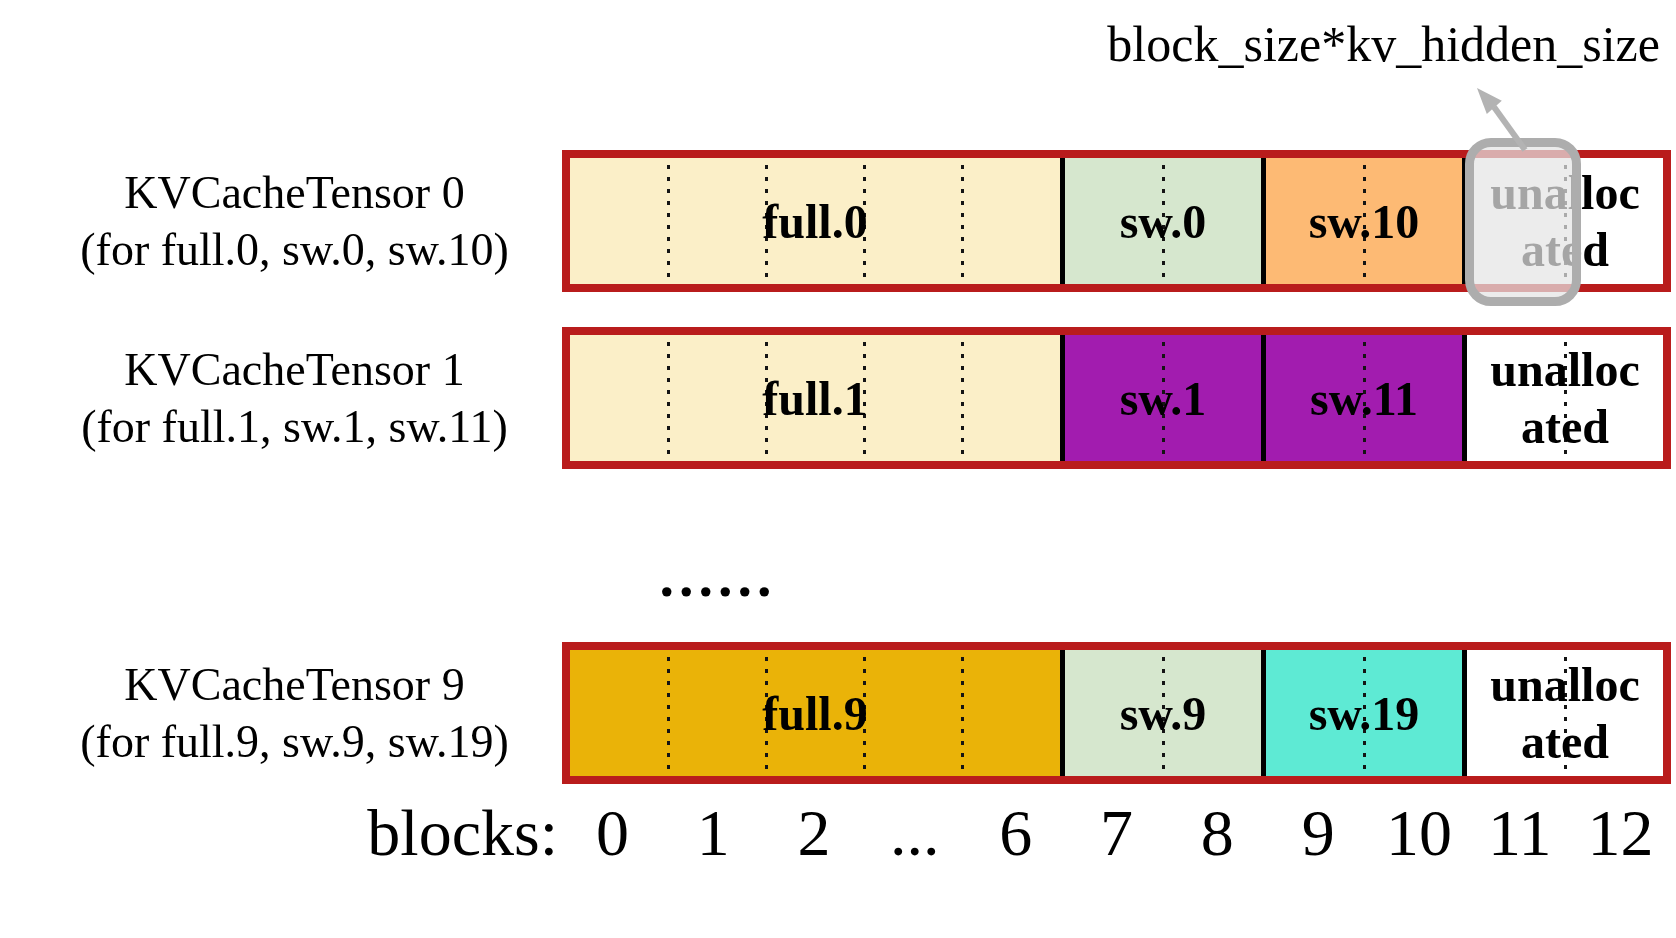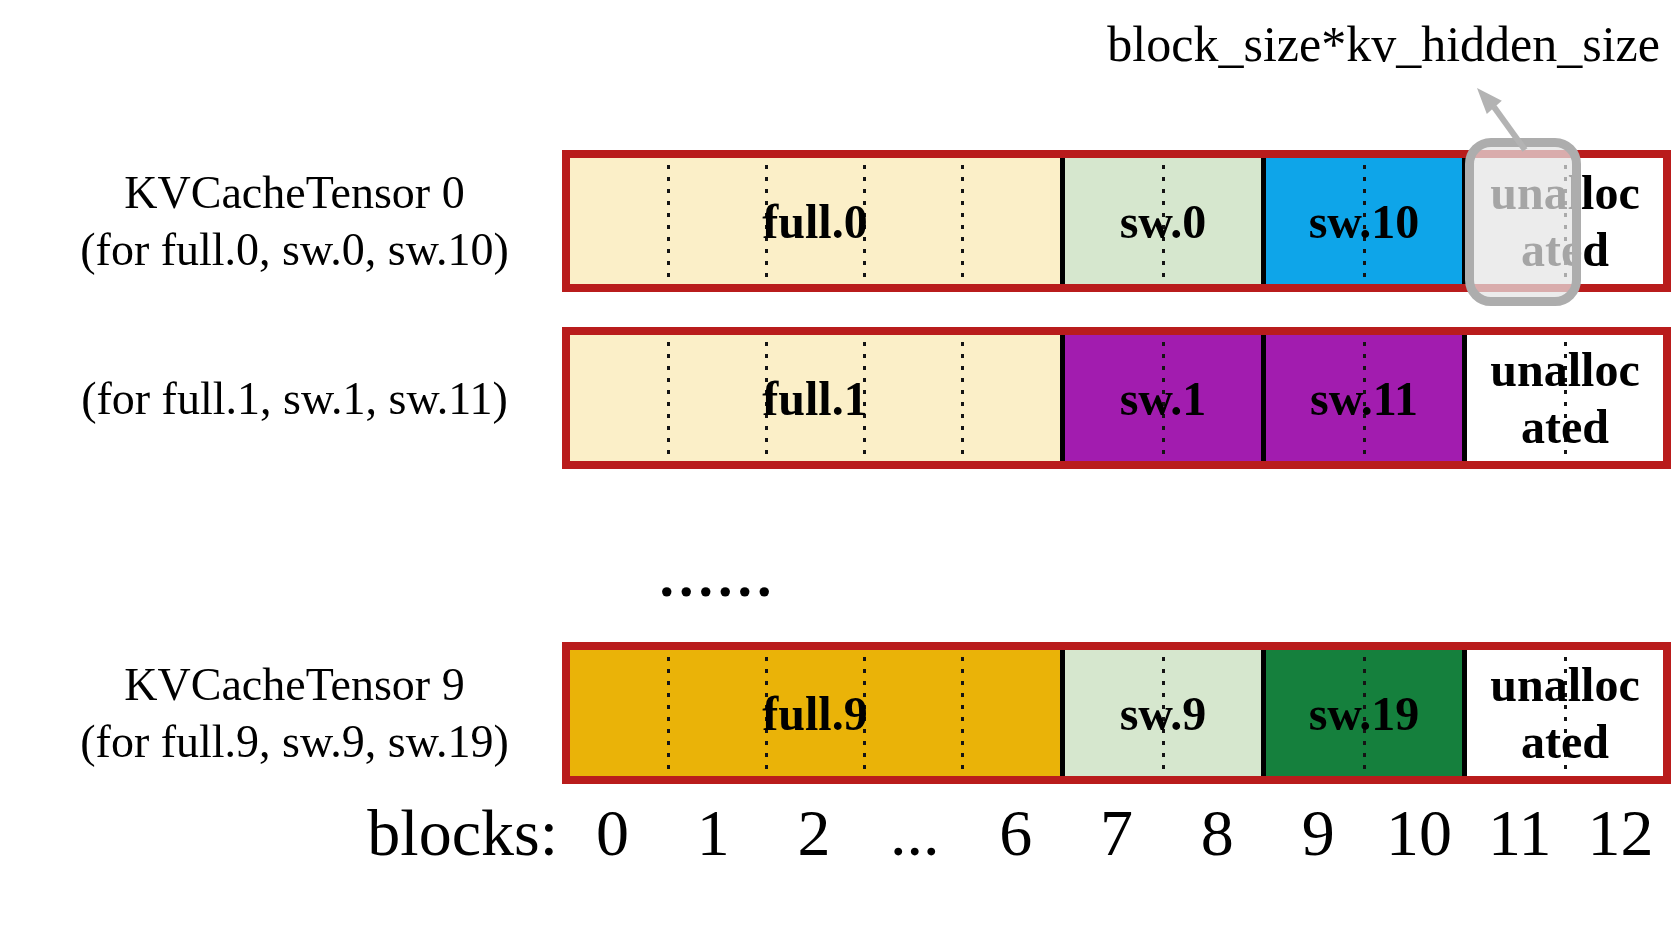--- a/index.html
+++ b/index.html
@@ -163,37 +163,38 @@
             <span class="seg-label">
               <span class="inner">full.0</span>
             </span>
           </div>
           <div class="segment" style="flex-grow: 2; background: rgb(214, 231, 206);">
             <div class="vsep" style="left: 50%;"></div>
             <span class="seg-label">
               <span class="inner">sw.0</span>
             </span>
           </div>
-          <div class="segment" style="flex-grow: 2; background: #0ea5e9;">
+          <div class="segment" style="flex-grow: 2; background: #fdba74;">
             <div class="vsep" style="left: 50%;"></div>
             <span class="seg-label">
               <span class="inner">sw.10</span>
             </span>
           </div>
           <div class="segment" style="flex-grow: 2; background: rgb(255, 255, 255);">
             <div class="vsep" style="left: 50%;"></div>
             <span class="seg-label">
               <span class="inner wrap">unallocated</span>
             </span>
           </div>
         </div>
   </div>
 
   <div class="tensor-row row-1">
     <div class="row-label">
+      <div class="row-title">KVCacheTensor 1</div>
       <div class="row-subtitle">(for full.1, sw.1, sw.11)</div>
     </div>
     <div class="bar">
           <div class="segment" style="flex-grow: 5; background: rgb(251, 239, 200);">
             <div class="vsep" style="left: 20%;"></div>
             <div class="vsep" style="left: 40%;"></div>
             <div class="vsep" style="left: 60%;"></div>
             <div class="vsep" style="left: 80%;"></div>
             <span class="seg-label">
               <span class="inner">full.1</span>
@@ -234,21 +235,21 @@
             <span class="seg-label">
               <span class="inner">full.9</span>
             </span>
           </div>
           <div class="segment" style="flex-grow: 2; background: rgb(214, 231, 206);">
             <div class="vsep" style="left: 50%;"></div>
             <span class="seg-label">
               <span class="inner">sw.9</span>
             </span>
           </div>
-          <div class="segment" style="flex-grow: 2; background: #15803d;">
+          <div class="segment" style="flex-grow: 2; background: #5eead4;">
             <div class="vsep" style="left: 50%;"></div>
             <span class="seg-label">
               <span class="inner">sw.19</span>
             </span>
           </div>
           <div class="segment" style="flex-grow: 2; background: rgb(255, 255, 255);">
             <div class="vsep" style="left: 50%;"></div>
             <span class="seg-label">
               <span class="inner wrap">unallocated</span>
             </span>

